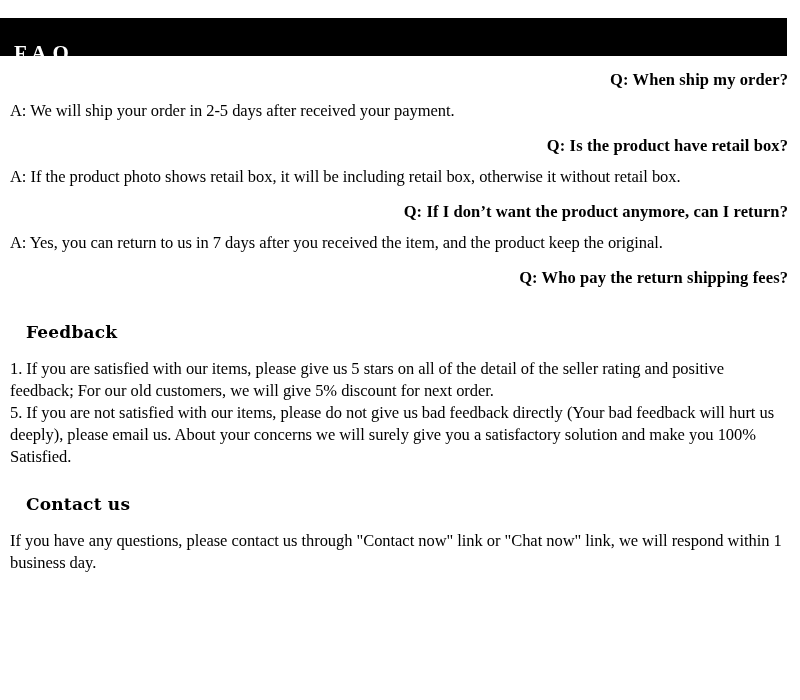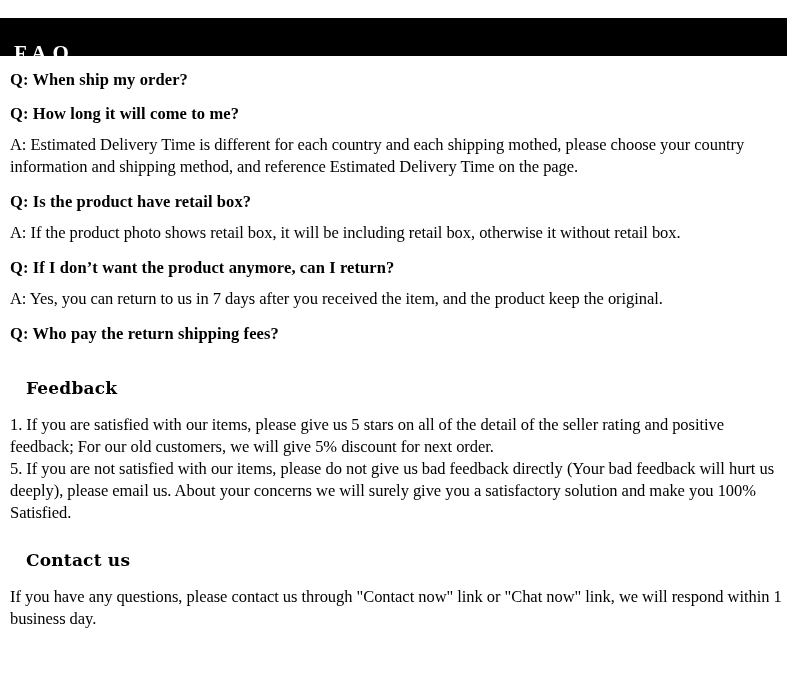--- a/index.html
+++ b/index.html
@@ -52,20 +52,21 @@
     margin: 0;
   }
 
   .question {
     font-family: "Liberation Serif", "DejaVu Serif", serif;
     font-weight: bold;
     font-size: 16.5px;
     line-height: 1.28;
     margin: 13px 0 0 0;
     letter-spacing: 0.1px;
+    text-align: right;
   }
 
   .answer {
     font-family: "Liberation Serif", "DejaVu Serif", serif;
     font-weight: normal;
     font-size: 16.5px;
     line-height: 1.32;
     margin: 10px 0 0 0;
     letter-spacing: -0.05px;
   }
@@ -106,26 +107,23 @@
 <div class="page">
 
   <div class="title-bar">
     <div class="title-bar-text">FAO</div>
   </div>
 
   <div class="content">
 
     <div class="qa-block">
       <div class="question">Q: When ship my order?</div>
+      <div class="answer">A: We will ship your order in 2-5 days after received your payment.</div>
     </div>
 
-    <div class="qa-block">
-      <div class="question">Q: How long it will come to me?</div>
-      <div class="answer">A: Estimated Delivery Time is different for each country and each shipping mothed, please choose your country information and shipping method, and reference Estimated Delivery Time on the page.</div>
-    </div>
 
     <div class="qa-block">
       <div class="question">Q: Is the product have retail box?</div>
       <div class="answer">A: If  the product photo shows retail box, it will be including retail box, otherwise it without retail box.</div>
     </div>
 
     <div class="qa-block">
       <div class="question">Q: If I don’t want the product anymore, can I return?</div>
       <div class="answer">A: Yes, you can return to us in 7 days after you received the item, and the product keep the original.</div>
     </div>

